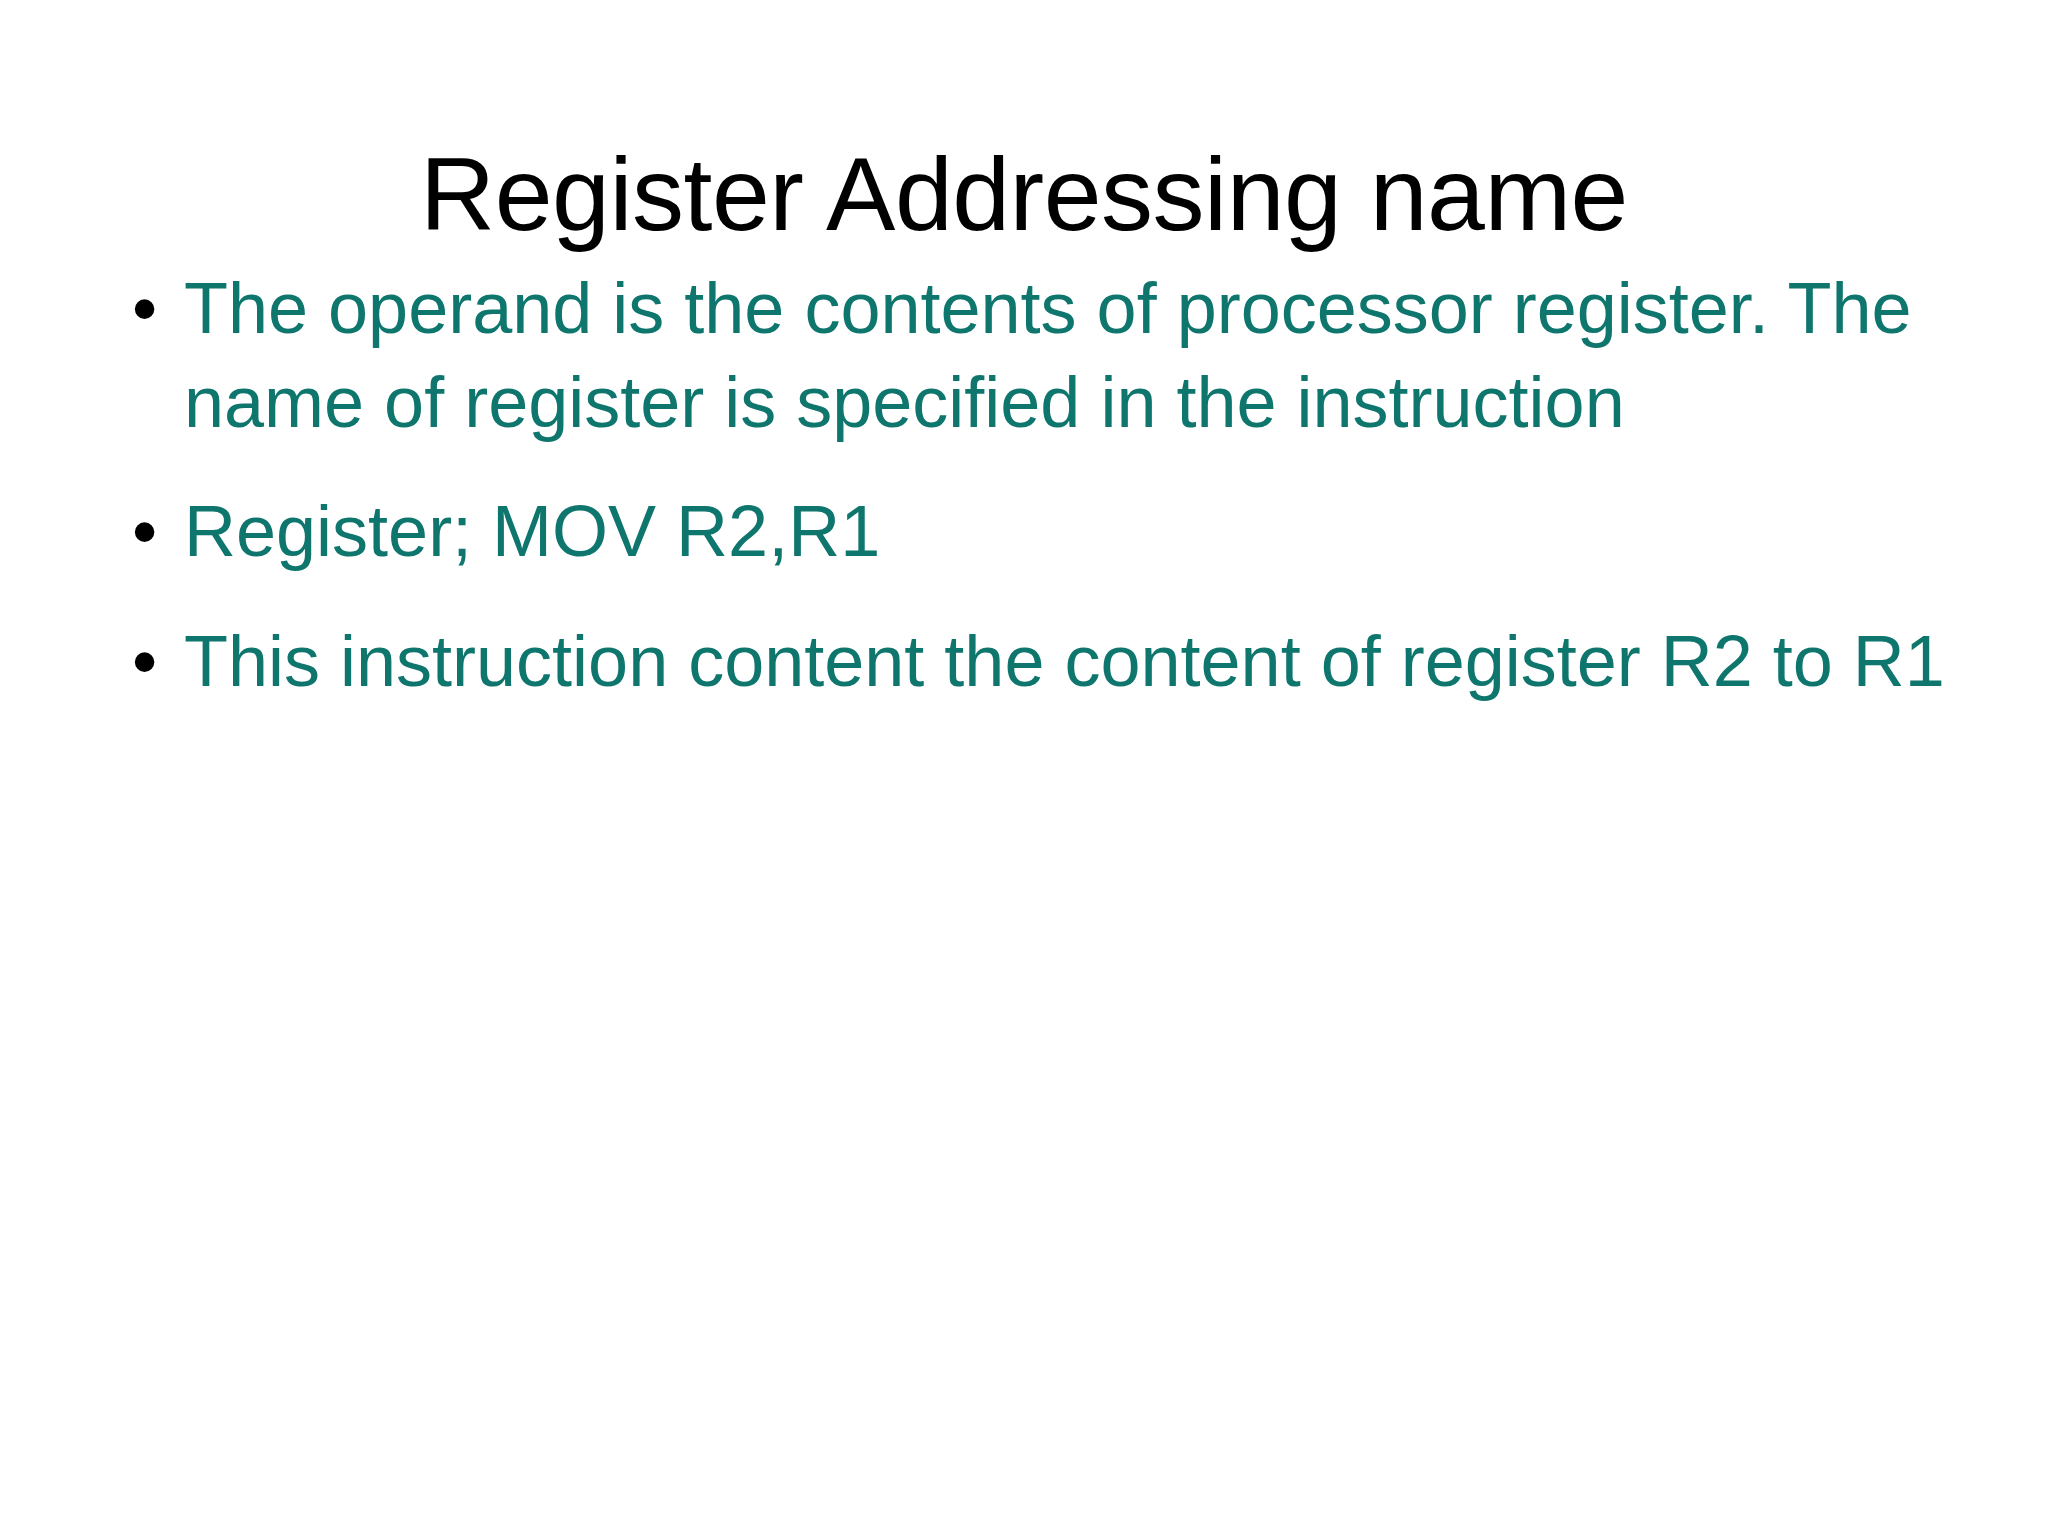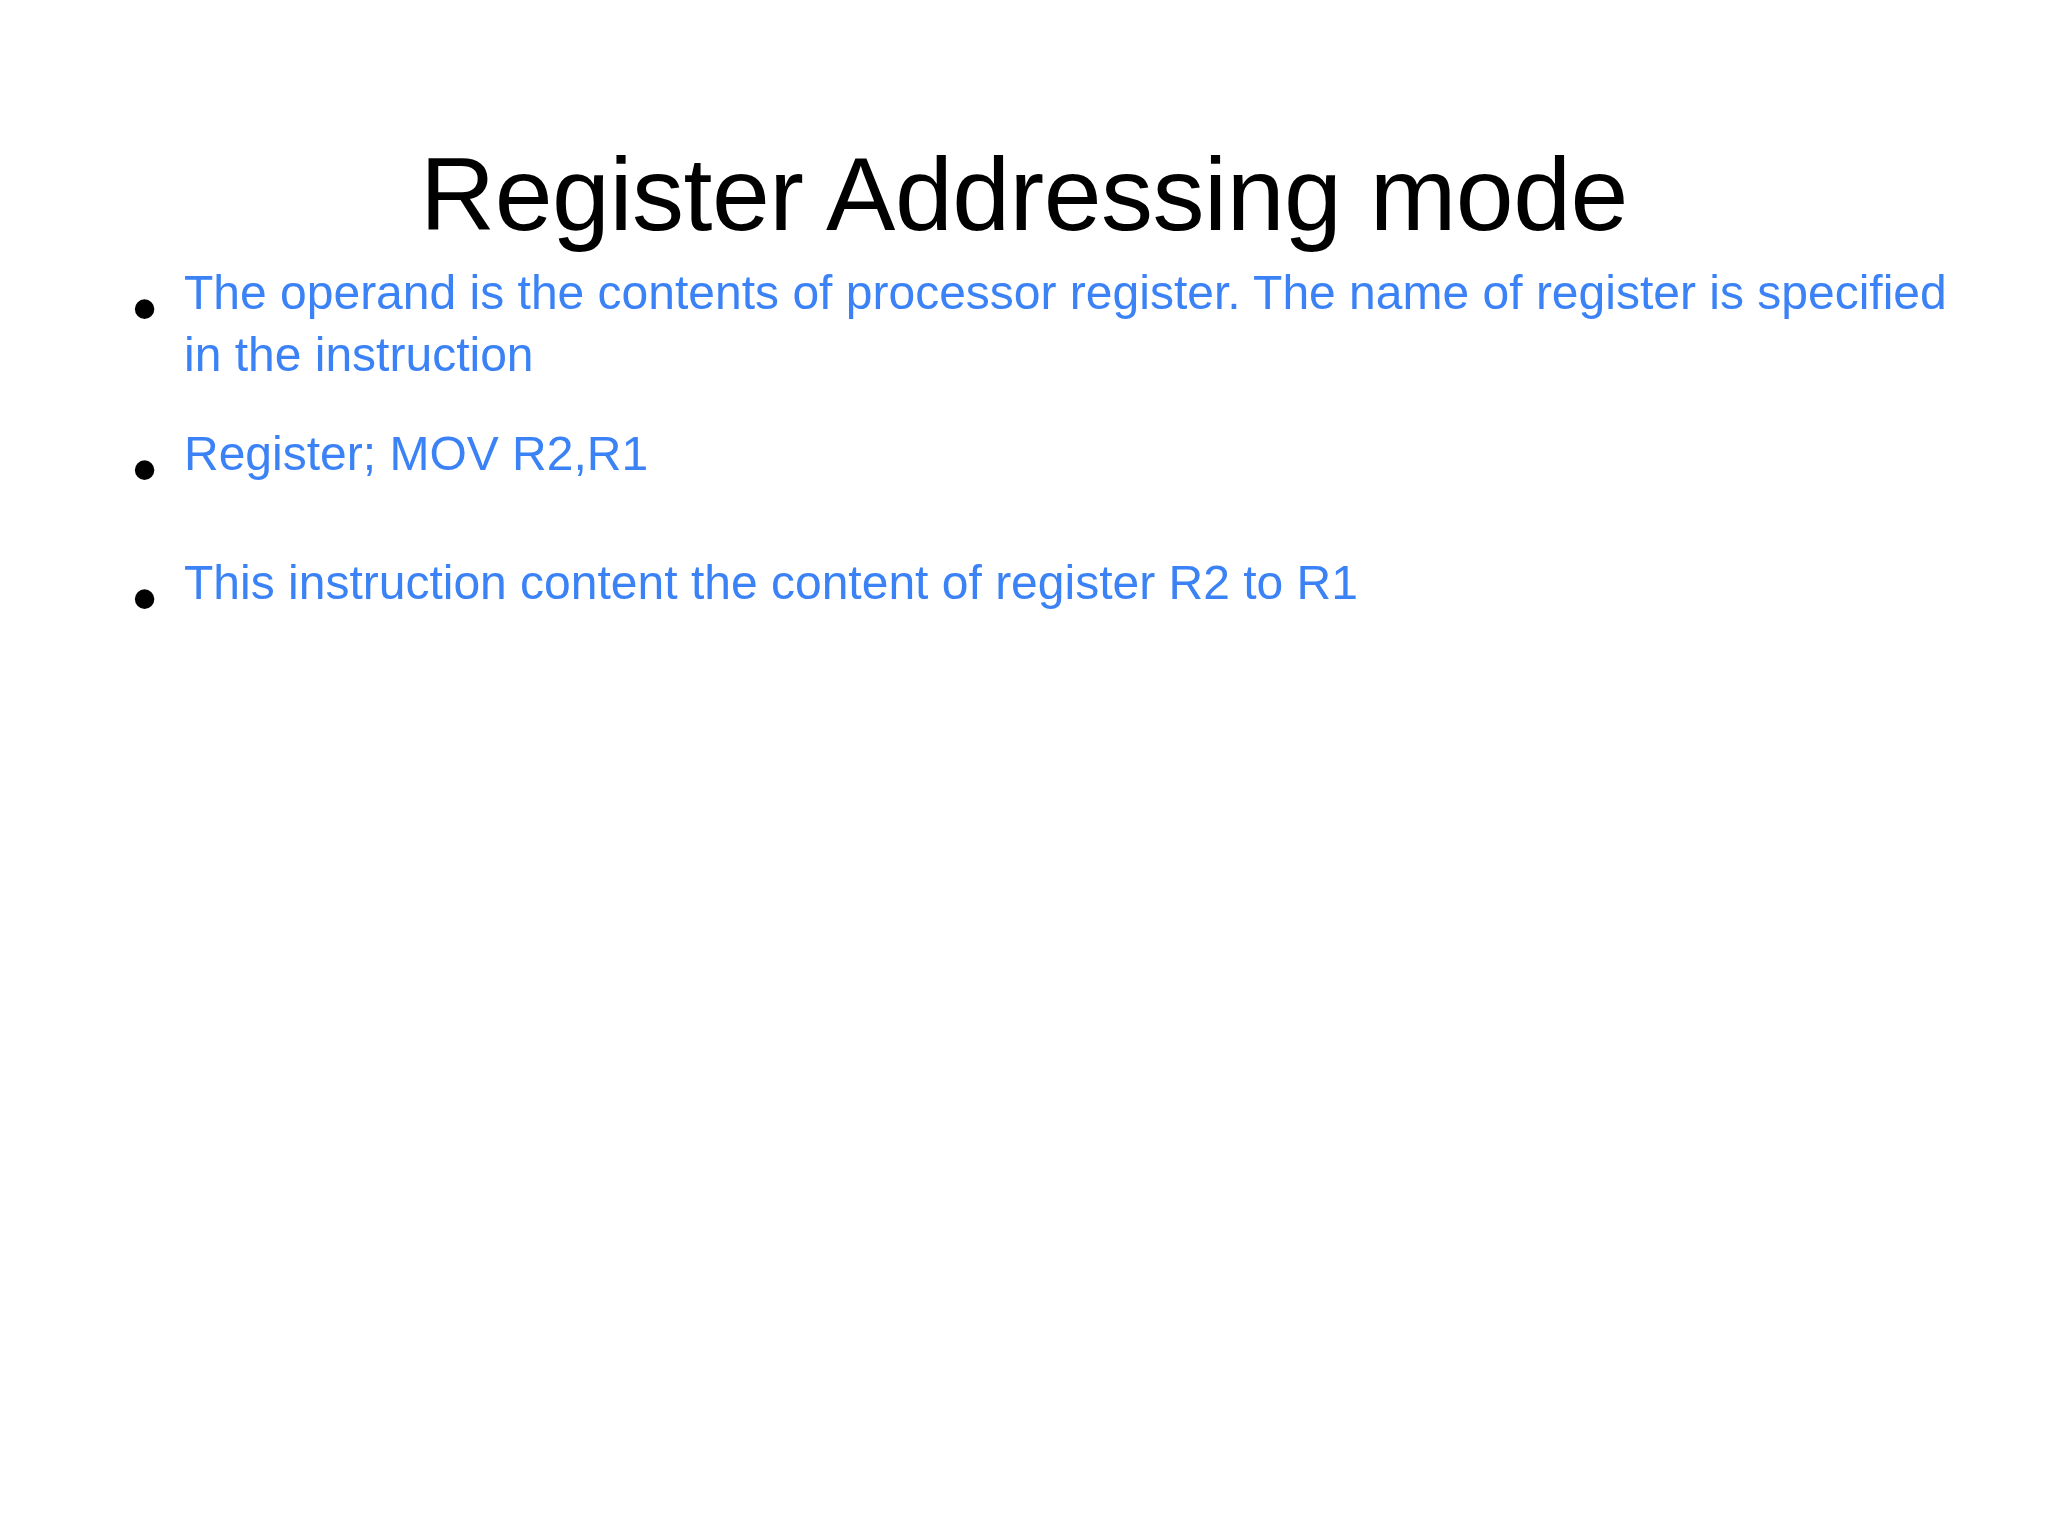--- a/index.html
+++ b/index.html
@@ -55,32 +55,32 @@
     font-size: 72px;
     line-height: 1.30;
     text-align: left;
     padding-left: 22px;
     box-sizing: border-box;
     color: #000000;
   }
 
   .bullet-text {
     flex: 1 1 auto;
-    font-size: 48px;
+    font-size: 72px;
     line-height: 1.30;
-    color: #3b82f6;
+    color: #0f766e;
     padding-right: 10px;
   }
 </style>
 </head>
 <body>
 
 <div class="slide">
 
-  <h1 class="slide-title">Register Addressing mode</h1>
+  <h1 class="slide-title">Register Addressing name</h1>
 
   <div class="body-area">
 
     <div class="bullet-item">
       <span class="bullet-marker">•</span>
       <span class="bullet-text">The operand is the contents of processor register. The name of register is specified in the instruction</span>
     </div>
 
     <div class="bullet-item">
       <span class="bullet-marker">•</span>

